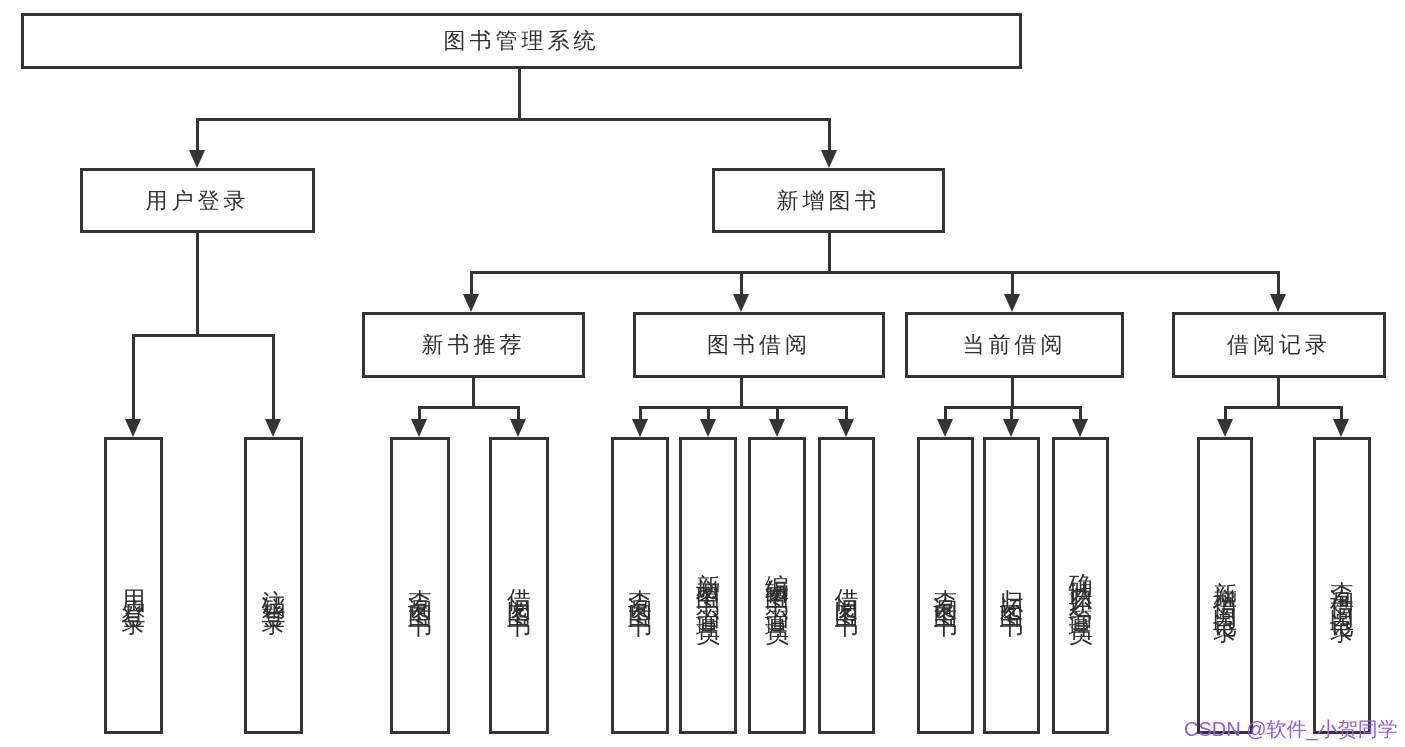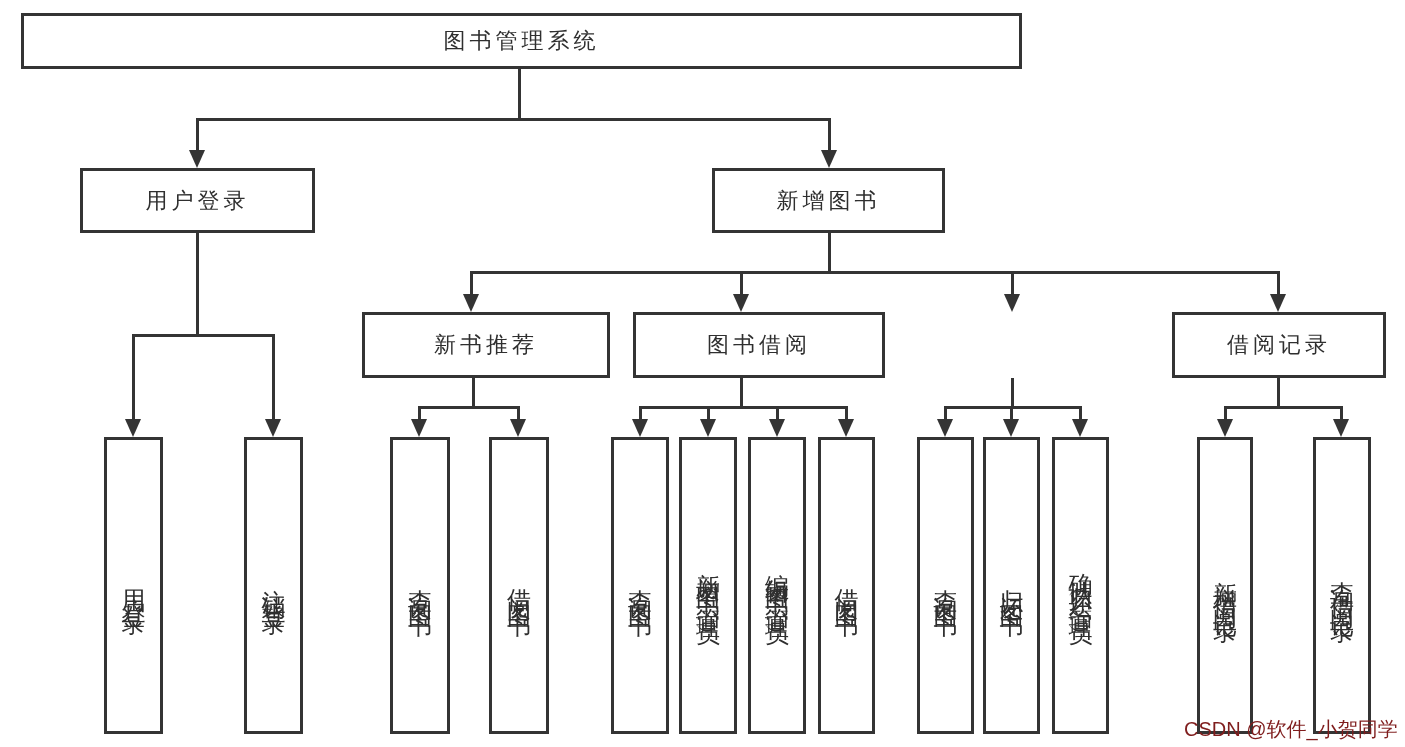--- a/index.html
+++ b/index.html
@@ -55,21 +55,21 @@
     width: 0; height: 0;
     border-left: 8px solid transparent;
     border-right: 8px solid transparent;
     border-top: 18px solid #343434;
   }
   .watermark {
     position: absolute;
     left: 1184px;
     top: 716px;
     font-size: 20px;
-    color: #7f1d1d;
+    color: #8b5cf6;
     white-space: nowrap;
     z-index: 5;
   }
 </style>
 </head>
 <body>
 
 <div class="canvas">
 
   <div class="box" style="left:21px; top:13px; width:1001px; height:56px;">
@@ -93,25 +93,28 @@
   <div class="arr" style="left:132px; top:334px; height:85px;"></div>
   <div class="arr" style="left:272px; top:334px; height:85px;"></div>
 
   <div class="vl" style="left:828px; top:233px; height:40px;"></div>
   <div class="hl" style="left:471px; top:271px; width:809px;"></div>
   <div class="arr" style="left:470px; top:271px; height:23px;"></div>
   <div class="arr" style="left:740px; top:271px; height:23px;"></div>
   <div class="arr" style="left:1011px; top:271px; height:23px;"></div>
   <div class="arr" style="left:1277px; top:271px; height:23px;"></div>
 
-  <div class="box" style="left:362px; top:312px; width:248px; height:66px;text-align:right;">
+  <div class="box" style="left:362px; top:312px; width:223px; height:66px;text-align:right;">
     <span class="hlabel">新书推荐</span>
   </div>
   <div class="box" style="left:633px; top:312px; width:252px; height:66px;">
     <span class="hlabel">图书借阅</span>
+  </div>
+  <div class="box" style="left:905px; top:312px; width:219px; height:66px;">
+    <span class="hlabel">当前借阅</span>
   </div>
   <div class="box" style="left:1172px; top:312px; width:214px; height:66px;">
     <span class="hlabel">借阅记录</span>
   </div>
 
   <div class="vl" style="left:472px; top:378px; height:31px;"></div>
   <div class="hl" style="left:418px; top:406px; width:102px;"></div>
   <div class="arr" style="left:418px; top:406px; height:13px;"></div>
   <div class="arr" style="left:517px; top:406px; height:13px;"></div>
 

